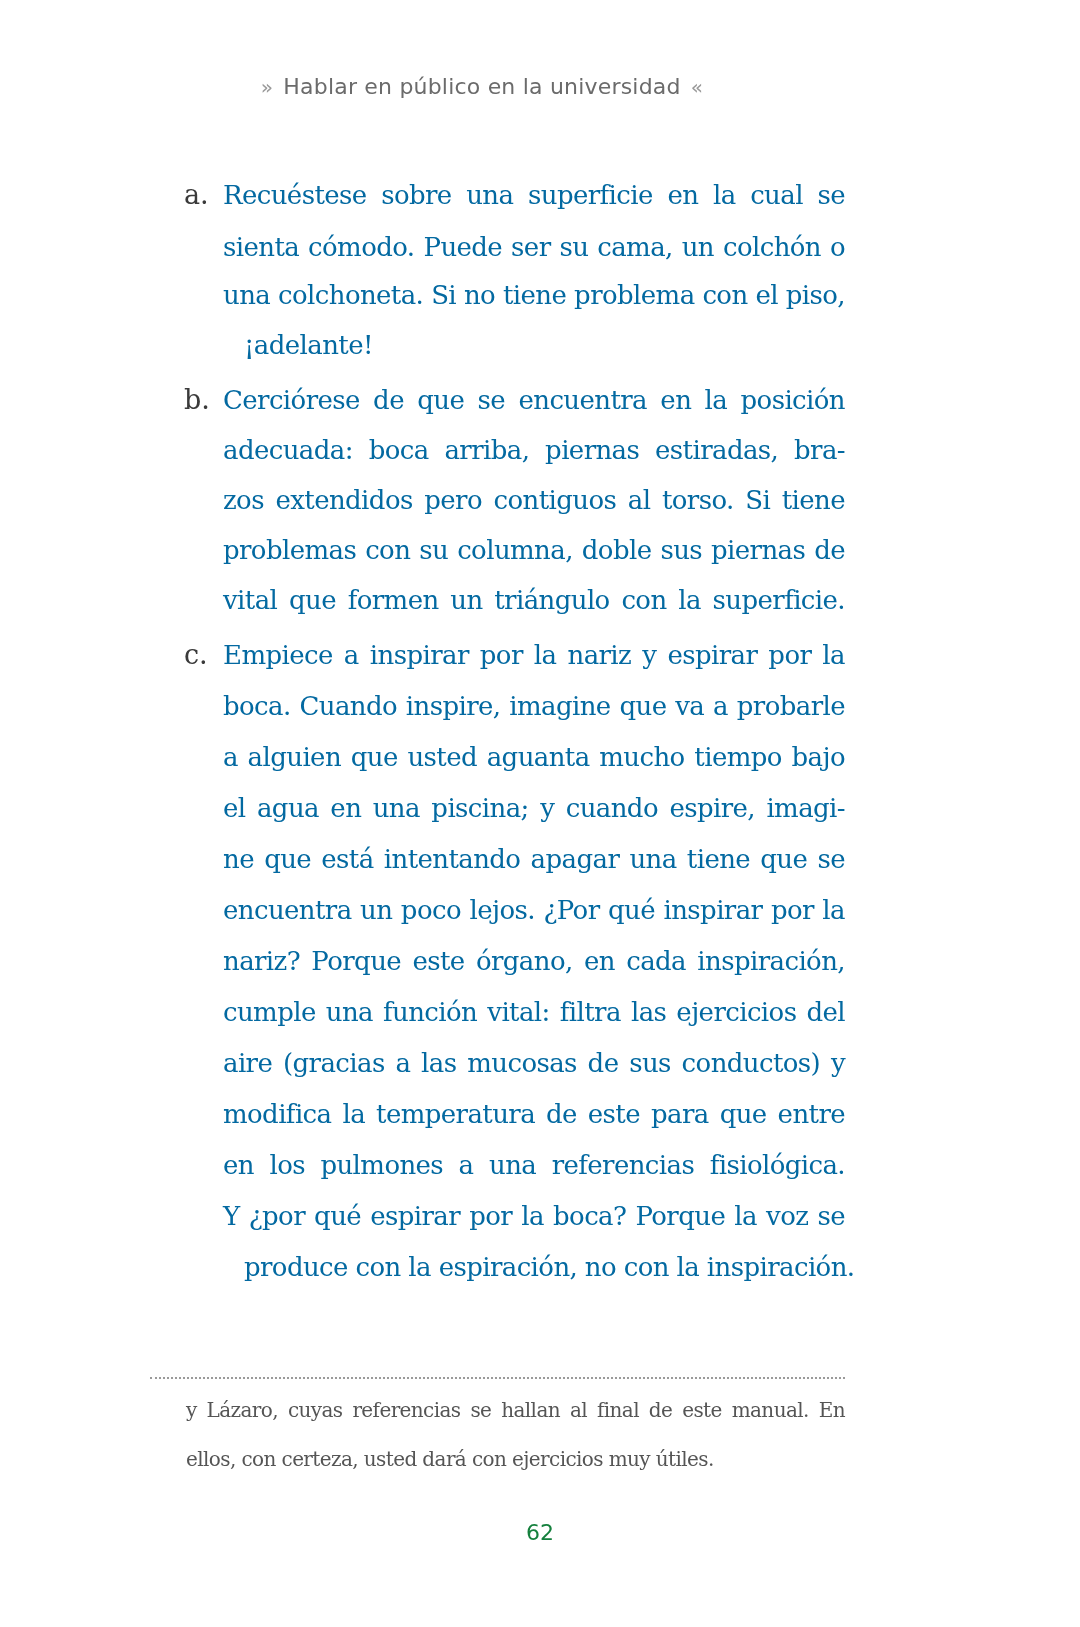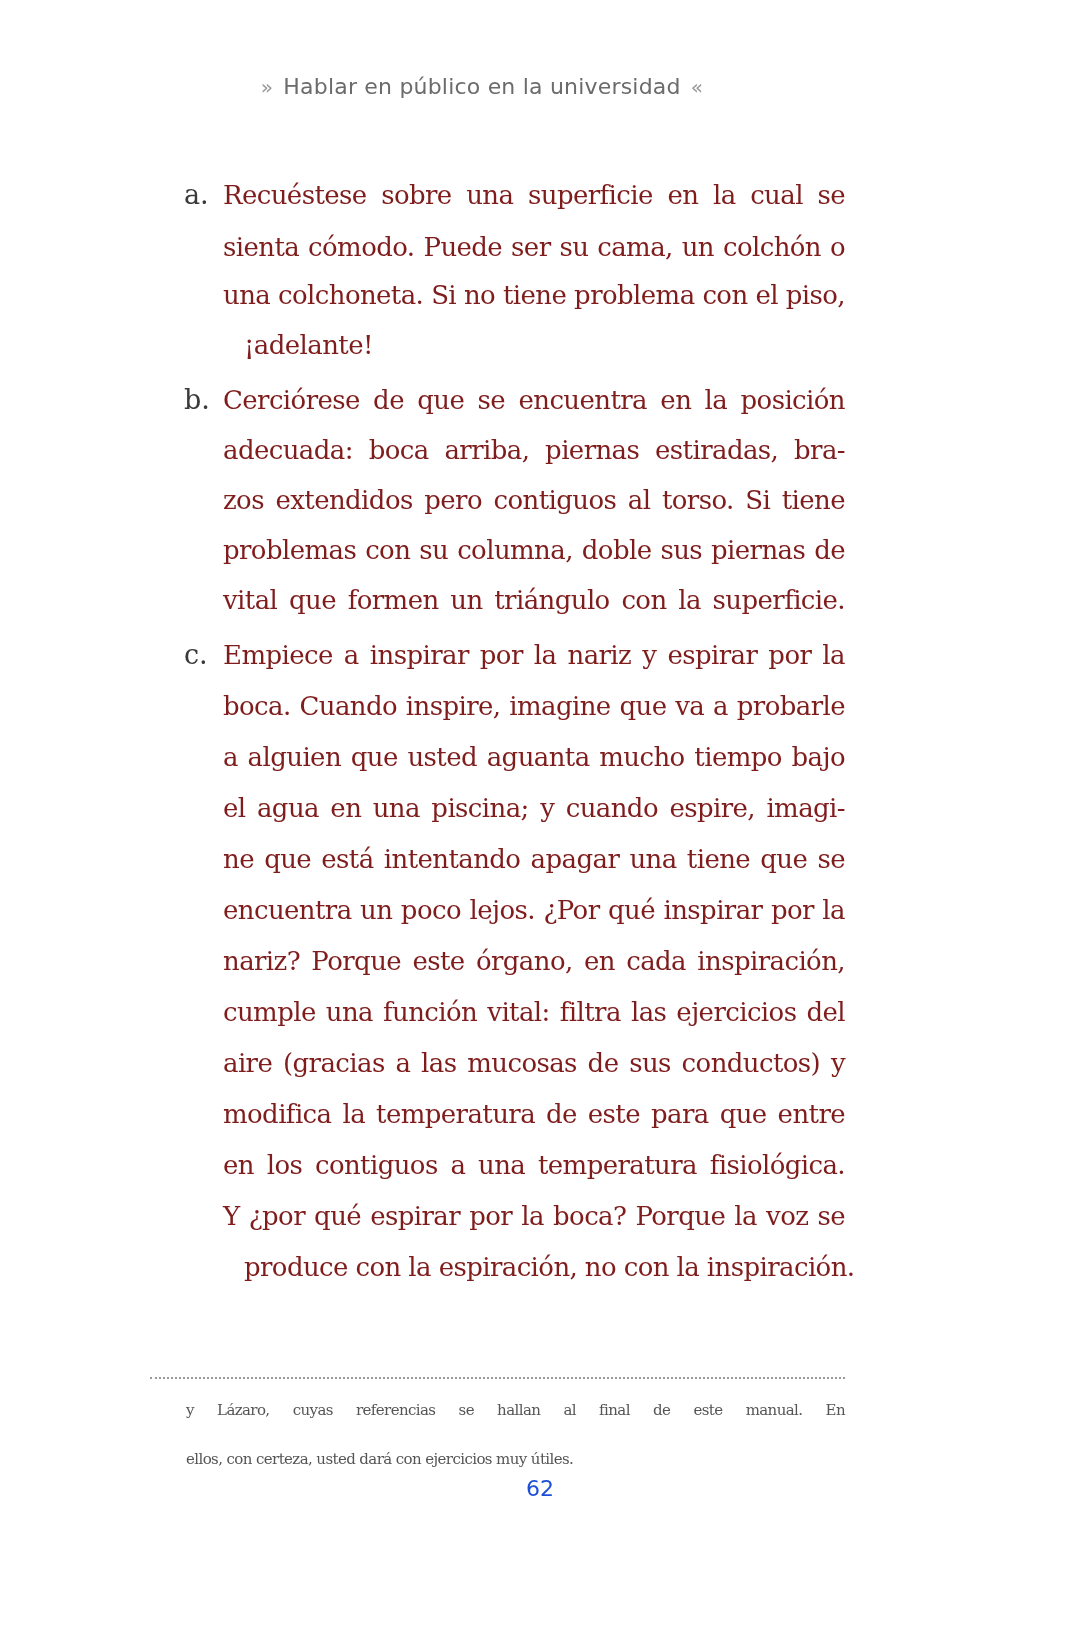--- a/index.html
+++ b/index.html
@@ -10,38 +10,38 @@
     }
     .header .guil { color: #9a9a9a; font-size: 20px; margin: 0 10px; }
     .list { position: absolute; top: 170px; left: 0; width: 1080px; }
     .item { position: relative; }
     .label {
       position: absolute; left: 184px; width: 36px;
       font-family: "DejaVu Serif", serif; font-size: 27px; color: #3a3a3a;
     }
     .line {
       position: absolute; left: 223px; width: 622px; height: 50px; line-height: 50px;
-      font-family: "DejaVu Serif", serif; font-size: 26px; color: #7f1d1d;
+      font-family: "DejaVu Serif", serif; font-size: 26px; color: #0369a1;
       text-align: justify; text-align-last: justify; white-space: nowrap; overflow: visible;
       letter-spacing: -0.6px;
     }
     .line.last { text-align-last: left; margin-left: 21px; }
     .dots {
       position: absolute; top: 1377px; left: 150px; width: 695px; height: 0;
       border-top: 2px dotted #9a9a9a;
     }
     .fn {
       position: absolute; left: 186px; width: 659px; height: 32px; line-height: 32px;
-      font-family: "DejaVu Serif", serif; font-size: 15px; color: #555555;
+      font-family: "DejaVu Serif", serif; font-size: 20px; color: #555555;
       text-align: justify; text-align-last: justify; white-space: nowrap; letter-spacing: -0.6px;
     }
     .fn.last { text-align-last: left; }
     .pagenum {
-      position: absolute; top: 1476px; left: 0; width: 1080px; text-align: center;
-      font-family: "DejaVu Sans", sans-serif; font-size: 22px; color: #1d4ed8;
+      position: absolute; top: 1520px; left: 0; width: 1080px; text-align: center;
+      font-family: "DejaVu Sans", sans-serif; font-size: 22px; color: #15803d;
     }
   </style>
 </head>
 <body>
 
 <div class="header">
   <span class="guil">»</span><span>Hablar en público en la universidad</span><span class="guil">«</span>
 </div>
 
 <div class="list">
@@ -66,21 +66,21 @@
     <div class="line" style="top:460px;">Empiece a inspirar por la nariz y espirar por la</div>
     <div class="line" style="top:511px;">boca. Cuando inspire, imagine que va a probarle</div>
     <div class="line" style="top:562px;">a alguien que usted aguanta mucho tiempo bajo</div>
     <div class="line" style="top:613px;">el agua en una piscina; y cuando espire, imagi-</div>
     <div class="line" style="top:664px;">ne que está intentando apagar una tiene que se</div>
     <div class="line" style="top:715px;">encuentra un poco lejos. ¿Por qué inspirar por la</div>
     <div class="line" style="top:766px;">nariz? Porque este órgano, en cada inspiración,</div>
     <div class="line" style="top:817px;">cumple una función vital: filtra las ejercicios del</div>
     <div class="line" style="top:868px;">aire (gracias a las mucosas de sus conductos) y</div>
     <div class="line" style="top:919px;">modifica la temperatura de este para que entre</div>
-    <div class="line" style="top:970px;">en los contiguos a una temperatura fisiológica.</div>
+    <div class="line" style="top:970px;">en los pulmones a una referencias fisiológica.</div>
     <div class="line" style="top:1021px;">Y ¿por qué espirar por la boca? Porque la voz se</div>
     <div class="line last" style="top:1072px;">produce con la espiración, no con la inspiración.</div>
   </div>
 </div>
 
 <div class="dots"></div>
 
 <div>
   <div class="fn" style="top:1394px;">y Lázaro, cuyas referencias se hallan al final de este manual. En</div>
   <div class="fn last" style="top:1427px;margin-top:16px;">ellos, con certeza, usted dará con ejercicios muy útiles.</div>

